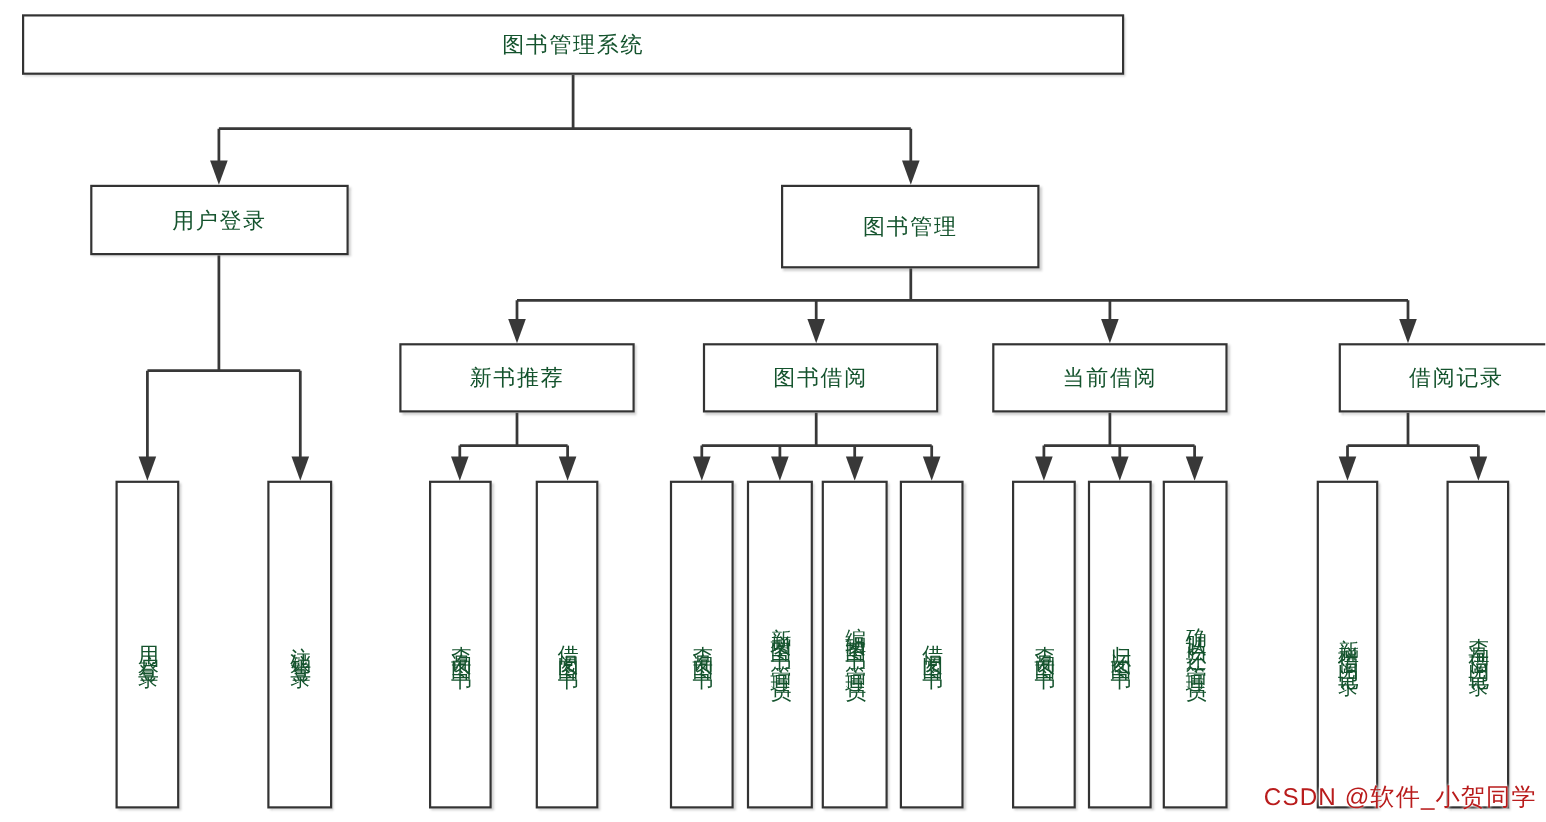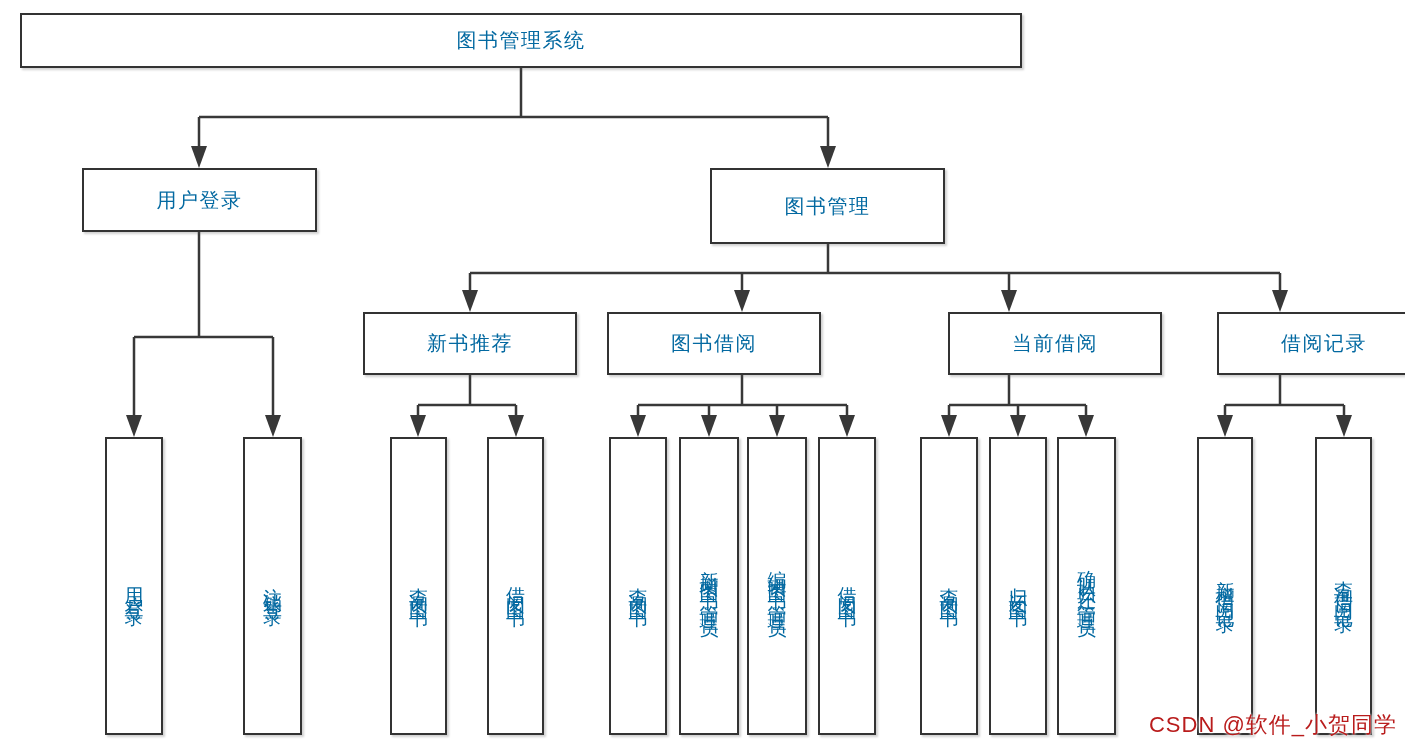--- a/index.html
+++ b/index.html
@@ -3,30 +3,30 @@
 <meta charset="utf-8">
 <style>
   html,body{margin:0;padding:0;background:#ffffff;}
   .canvas{
     position:relative;width:1405px;height:747px;background:#ffffff;overflow:hidden;
     font-family:"Liberation Sans","DejaVu Sans",sans-serif;
   }
   .wires{position:absolute;left:0;top:0;width:1405px;height:747px;pointer-events:none;}
   .box{
     position:absolute;box-sizing:border-box;background:#ffffff;
-    border:2.5px solid #333333;color:#0369a1;
+    border:2.5px solid #333333;color:#14532d;
     display:flex;align-items:center;justify-content:center;
     box-shadow:2px 2px 2px rgba(90,90,90,0.28);
   }
   .hlabel{font-size:20px;letter-spacing:1.5px;white-space:nowrap;}
   .root{left:20px;top:13px;width:1002px;height:55px;}
   .lv1a{left:82px;top:168px;width:235px;height:64px;}
   .lv1b{left:710px;top:168px;width:235px;height:76px;}
   .lv2{top:312px;width:214px;height:63px;justify-content:center;}
-  .g0{left:363px;} .g1{left:607px;} .g2{left:902px;margin-left:46px;} .g3{left:1173px;margin-left:44px;}
+  .g0{left:363px;} .g1{left:639px;} .g2{left:902px;} .g3{left:1173px;margin-left:44px;}
   .leaf{top:437px;height:298px;}
   .leaf span{
     writing-mode:vertical-rl;text-orientation:upright;
     font-size:19px;letter-spacing:7px;line-height:1.05;white-space:nowrap;
   }
   .wm{
     position:absolute;right:8px;top:710px;font-size:22px;color:#b91c1c;
     text-shadow:0 0 3px #ffffff,0 0 3px #ffffff;letter-spacing:1px;white-space:nowrap;
   }
 </style>

